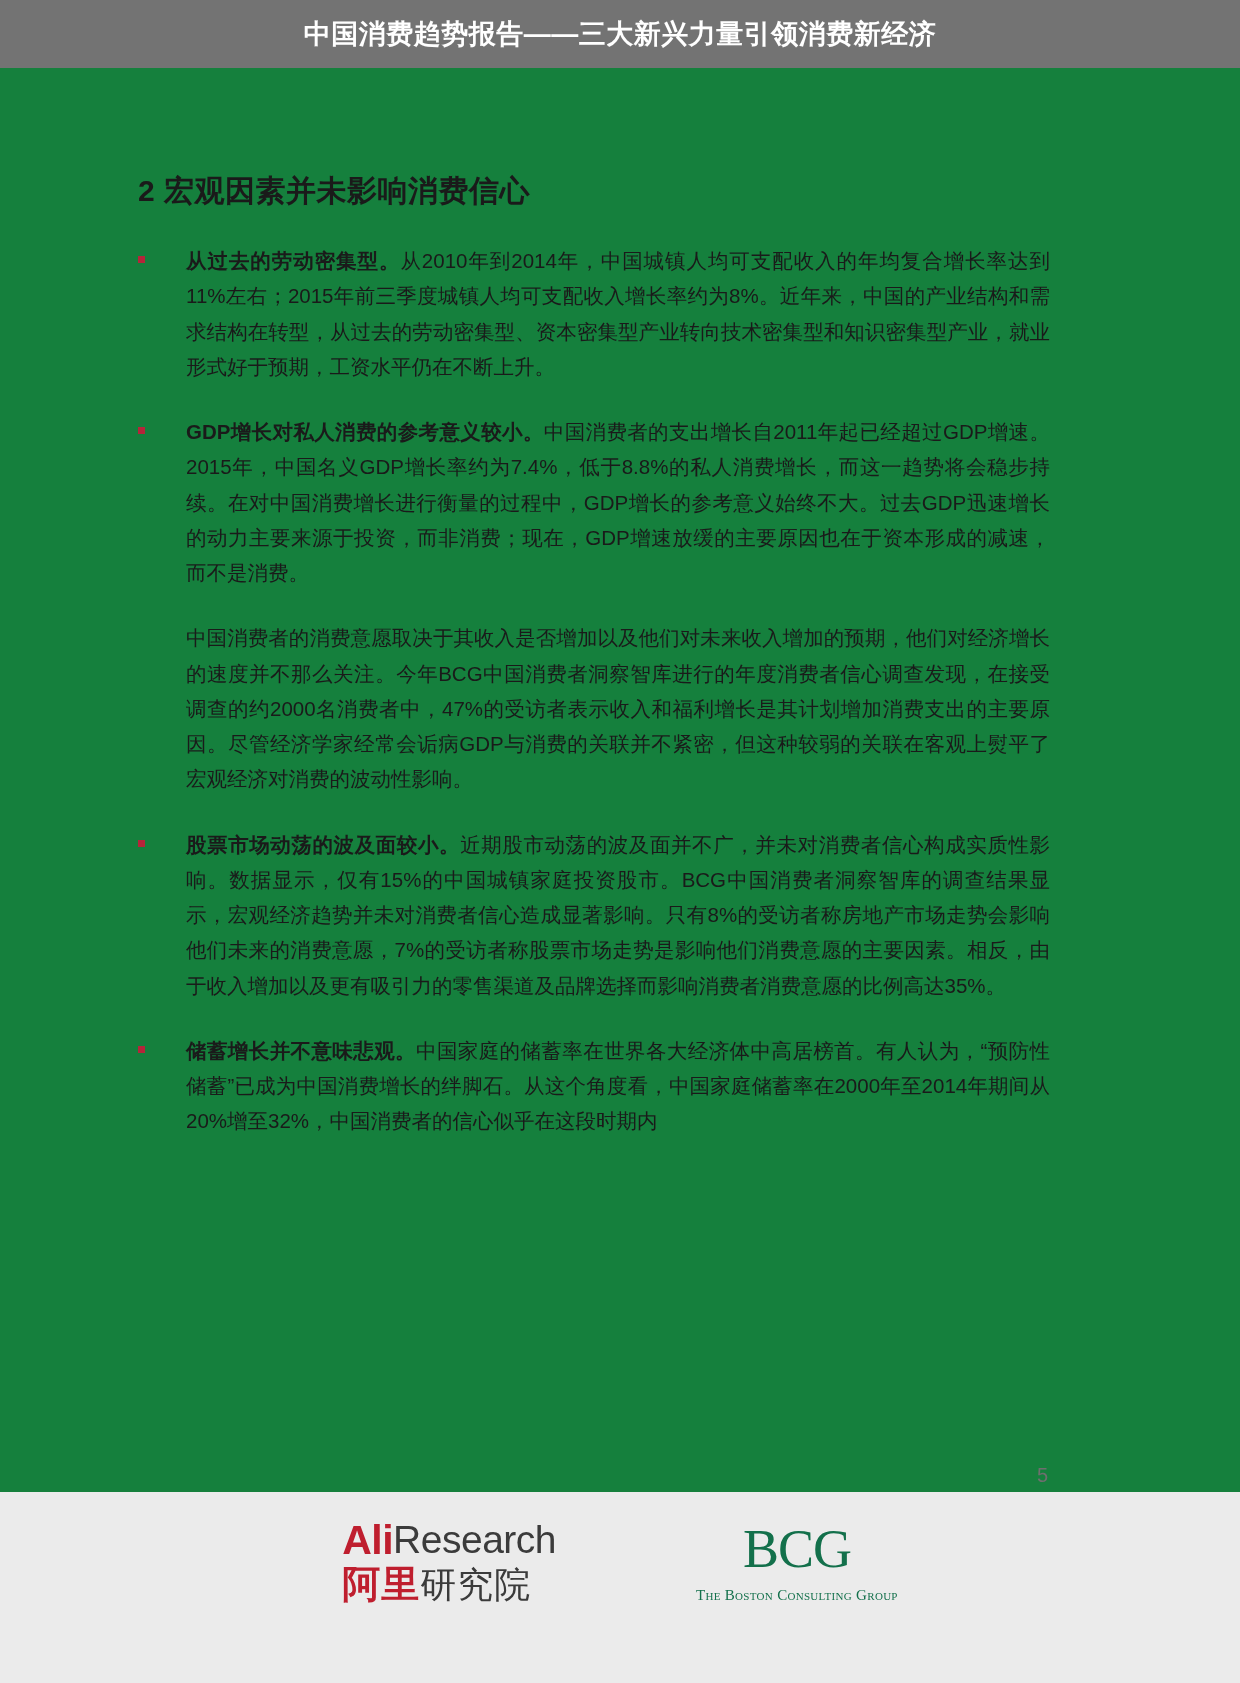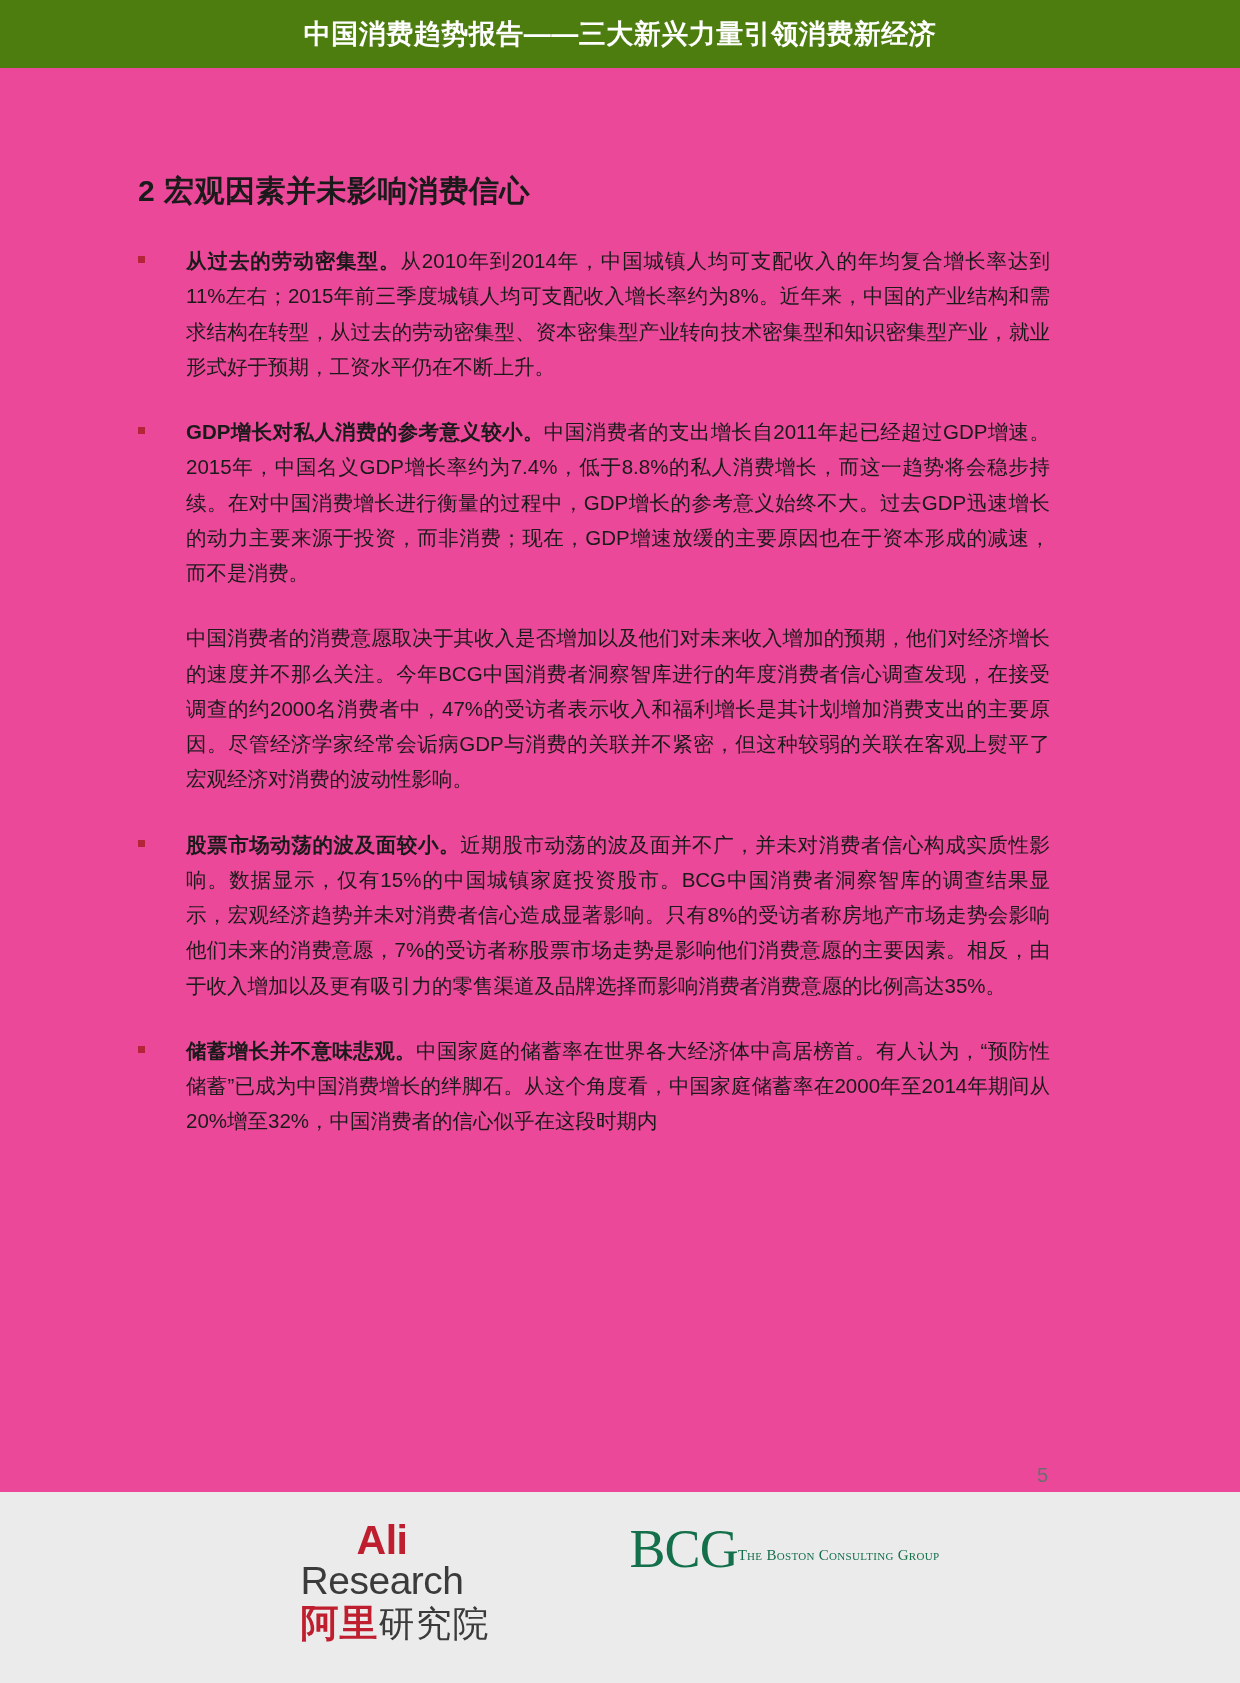--- a/index.html
+++ b/index.html
@@ -12,42 +12,42 @@
     background: #ffffff;
     font-family: "Liberation Sans", "DejaVu Sans", sans-serif;
     overflow: hidden;
     position: relative;
   }
 
   
   .header-bar {
     width: 1240px;
     height: 68px;
-    background: #4d7c0f;
+    background: #737373;
     display: flex;
     align-items: center;
     justify-content: center;
     box-sizing: border-box;
   }
   .header-title {
     color: #ffffff;
     font-size: 27px;
     font-weight: bold;
     letter-spacing: 0.5px;
     white-space: nowrap;
   }
 
   
   .page-body {
     position: absolute;
     top: 68px;
     left: 0;
     width: 1240px;
     height: 1424px;
-    background: #ec4899;
+    background: #15803d;
   }
 
   .content {
     position: absolute;
     left: 138px;
     top: 105px;
     width: 912px;
   }
 
   .section-heading {
@@ -137,22 +137,21 @@
 
   
   .ali-logo {
     display: flex;
     flex-direction: column;
     align-items: flex-start;
     line-height: 1;
   }
   .ali-row1 {
     display: flex;
-    align-items: center;
-    flex-direction: column;
+    align-items: flex-start;
   }
   .ali-red {
     color: #bf1e2e;
     font-size: 41px;
     font-weight: bold;
     letter-spacing: -0.5px;
   }
   .ali-black {
     color: #3b3b3b;
     font-size: 39px;
@@ -173,21 +172,21 @@
   }
   .ali-cn-black {
     color: #3b3b3b;
     font-size: 36px;
     letter-spacing: 1px;
   }
 
   
   .bcg-logo {
     display: flex;
-    flex-direction: row;
+    flex-direction: column;
     align-items: center;
     line-height: 1;
     padding-top: 2px;
   }
   .bcg-main {
     color: #13704b;
     font-family: "Liberation Serif", "DejaVu Serif", serif;
     font-size: 54px;
     letter-spacing: -1px;
   }

